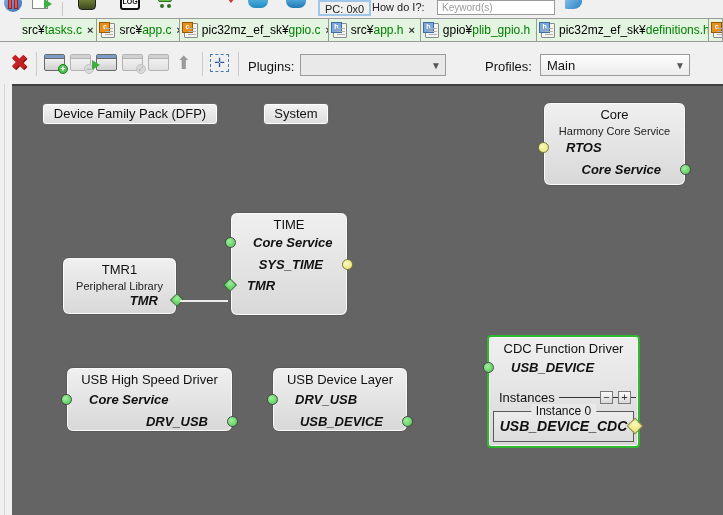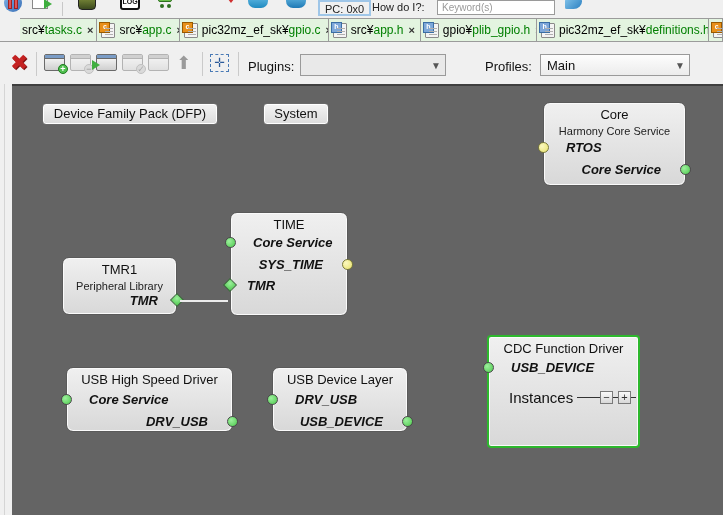--- a/index.html
+++ b/index.html
@@ -107,21 +107,21 @@
   .port.circle { width:11px; height:11px; border-radius:50%; border:1px solid #4a4a4a;
     margin-top:-6px; }
   .port.diamond { width:10px; height:10px; border:1px solid #3c6e3c; transform:rotate(45deg);
     margin-top:-6px; }
   .port.green { background:radial-gradient(circle at 35% 35%, #9df09d, #4cc94c); }
   .port.yellow { background:radial-gradient(circle at 35% 35%, #fbf8c0, #e8e26a); border-color:#7a7a3a; }
   .port.pleft { left:-6px; } .port.pright { right:-6px; }
   .connline { position:absolute; height:2px; background:#ececec; }
   
   .instrow { position:relative; display:flex; align-items:center; height:16px; margin:10px 2px 0 2px; }
-  .instrow .lbl { font-size:15px; color:#111; padding:0 4px 0 18px; }
+  .instrow .lbl { font-size:13px; color:#111; padding:0 4px 0 8px; }
   .instrow .dash { height:1px; background:#333; flex:1; }
   .instrow .dash.short { flex:none; width:5px; }
   .minibtn { width:13px; height:13px; border:1px solid #7a7a7a; background:linear-gradient(#fafafa,#d8d8d8);
     font-size:11px; line-height:11px; text-align:center; color:#333; flex:none; cursor:pointer; }
   .instbox { position:absolute; left:4px; right:4px; bottom:4px; height:31px;
     border:1px solid #5a5a5a; background:linear-gradient(#ececec,#dcdcdc); }
   .instbox .ititle { position:absolute; top:-8px; left:50%; transform:translateX(-50%);
     background:#e9e9e9; padding:0 5px; font-size:12px; color:#111; white-space:nowrap; }
   .instbox .iport { font-size:14px; font-weight:bold; font-style:italic; text-align:center;
     line-height:29px; color:#111; }
@@ -326,15 +326,20 @@
       <span class="plabel">USB_DEVICE</span>
     </div>
     <div class="instrow">
       <span class="lbl">Instances</span>
       <span class="dash"></span>
       <span class="minibtn">−</span>
       <span class="dash short"></span>
       <span class="minibtn">+</span>
       <span class="dash short"></span>
     </div>
+    <div class="instbox">
+      <span class="ititle">Instance 0</span>
+      <div class="iport">USB_DEVICE_CDC</div>
+      <span class="port diamond yellow pright" style="top:50%"></span>
+    </div>
   </div>
 
 </div>
 
 </body></html>

